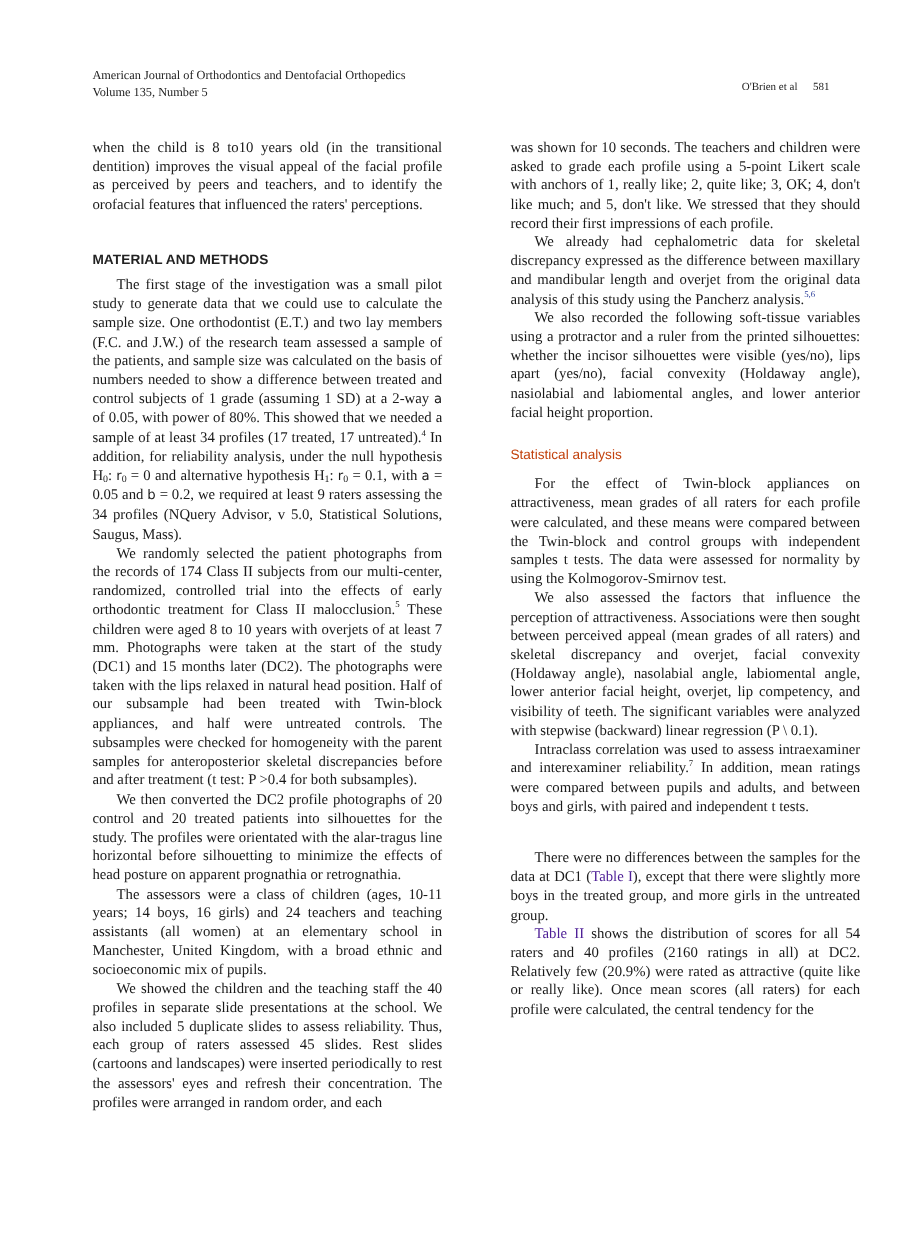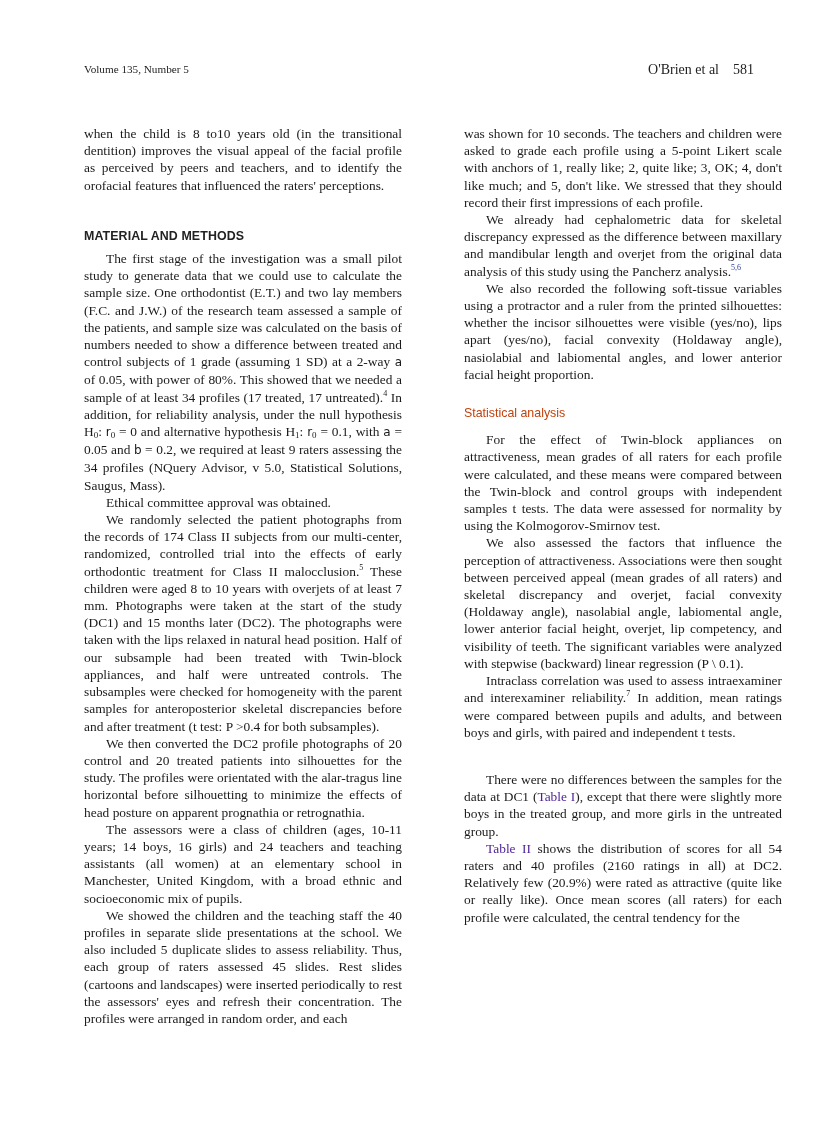--- a/index.html
+++ b/index.html
@@ -1,52 +1,52 @@
 <!DOCTYPE html>
 <html><head>
 <meta charset="utf-8">
 <style>
   html, body { margin: 0; padding: 0; background: #ffffff; }
   body { width: 838px; height: 1122px; position: relative; overflow: hidden; color: #1a1a1a; }
   .header { position: absolute; top: 62px; left: 84px; width: 670px; font-family: "Liberation Serif", serif; font-size: 11.2px; line-height: 15px; color: #222; }
   .header .left { position: absolute; left: 0; top: 0; }
-  .header .right { position: absolute; right: 0; top: 0; font-size: 14px; }
+  .header .right { position: absolute; right: 0; top: 10px; font-size: 10px; }
   .header .right .pg { margin-left: 14px; }
   .col { position: absolute; top: 125px; width: 318px; font-family: "Liberation Serif", serif; font-size: 13.4px; line-height: 17.2px; text-align: justify; color: #1a1a1a; }
   .col-left { left: 84px; }
   .col-right { left: 436px; margin-left: 28px; }
   .col p { margin: 0; text-indent: 0; hyphens: manual; }
   .col p.ind { text-indent: 22px; }
   .col h2 { font-family: "Liberation Sans", sans-serif; font-weight: bold; font-size: 12.4px; letter-spacing: 0.1px; margin: 0; color: #222; }
   .col h3 { font-family: "Liberation Sans", sans-serif; font-weight: normal; font-size: 12.4px; margin: 0; color: #c2410c; }
   sup { font-size: 8px; line-height: 0; vertical-align: 6px; }
   sup.link { color: #2a3d9a; }
   sub { font-size: 9px; line-height: 0; vertical-align: -2px; }
   .link { color: #4c1d95; }
   .gr { font-family: "DejaVu Sans", sans-serif; font-size: 12px; }
 </style>
 </head>
 <body>
 
 <div class="header">
   <div class="left">
+    <div>American Journal of Orthodontics and Dentofacial Orthopedics</div>
     <div>Volume 135, Number 5</div>
   </div>
   <div class="right">
     <span>O'Brien et al</span><span class="pg">581</span>
   </div>
 </div>
 
 <div class="col col-left">
   <p>when the child is 8 to10 years old (in the transitional dentition) improves the visual appeal of the facial profile as perceived by peers and teachers, and to identify the orofacial features that influenced the raters' perceptions.</p>
   <div style="height:34px"></div>
   <h2>MATERIAL AND METHODS</h2>
   <div style="height:5px"></div>
   <p class="ind"><span>The first stage of the investigation was a small pilot study to generate data that we could use to calculate the sample size. One orthodontist (E.T.) and two lay members (F.C. and J.W.) of the research team assessed a sample of the patients, and sample size was calculated on the basis of numbers needed to show a difference between treated and control subjects of 1 grade (assuming 1 SD) at a 2-way </span><span class="gr">a</span><span> of 0.05, with power of 80%. This showed that we needed a sample of at least 34 profiles (17 treated, 17 untreated).</span><sup>4</sup><span> In addition, for reliability analysis, under the null hypothesis H</span><sub>0</sub><span>: </span><span class="gr">r</span><sub>0</sub><span> = 0 and alternative hypothesis H</span><sub>1</sub><span>: </span><span class="gr">r</span><sub>0</sub><span> = 0.1, with </span><span class="gr">a</span><span> = 0.05 and </span><span class="gr">b</span><span> = 0.2, we required at least 9 raters assessing the 34 profiles (NQuery Advisor, v 5.0, Statistical Solutions, Saugus, Mass).</span></p>
-  <p class="ind">Ethical committee approval was obtained.</p>
   <p class="ind"><span>We randomly selected the patient photographs from the records of 174 Class II subjects from our multi-center, randomized, controlled trial into the effects of early orthodontic treatment for Class II malocclusion.</span><sup>5</sup><span> These children were aged 8 to 10 years with overjets of at least 7 mm. Photographs were taken at the start of the study (DC1) and 15 months later (DC2). The photographs were taken with the lips relaxed in natural head position. Half of our subsample had been treated with Twin-block appliances, and half were untreated controls. The subsamples were checked for homogeneity with the parent samples for anteroposterior skeletal discrepancies before and after treatment (t test: P &gt;0.4 for both subsamples).</span></p>
   <p class="ind">We then converted the DC2 profile photographs of 20 control and 20 treated patients into silhouettes for the study. The profiles were orientated with the alar-tragus line horizontal before silhouetting to minimize the effects of head posture on apparent prognathia or retrognathia.</p>
   <p class="ind">The assessors were a class of children (ages, 10-11 years; 14 boys, 16 girls) and 24 teachers and teaching assistants (all women) at an elementary school in Manchester, United Kingdom, with a broad ethnic and socioeconomic mix of pupils.</p>
   <p class="ind">We showed the children and the teaching staff the 40 profiles in separate slide presentations at the school. We also included 5 duplicate slides to assess reliability. Thus, each group of raters assessed 45 slides. Rest slides (cartoons and landscapes) were inserted periodically to rest the assessors' eyes and refresh their concentration. The profiles were arranged in random order, and each</p>
 </div>
 
 <div class="col col-right">
   <p>was shown for 10 seconds. The teachers and children were asked to grade each profile using a 5-point Likert scale with anchors of 1, really like; 2, quite like; 3, OK; 4, don't like much; and 5, don't like. We stressed that they should record their first impressions of each profile.</p>
   <p class="ind"><span>We already had cephalometric data for skeletal discrepancy expressed as the difference between maxillary and mandibular length and overjet from the original data analysis of this study using the Pancherz analysis.</span><sup class="link">5,6</sup></p>
   <p class="ind">We also recorded the following soft-tissue variables using a protractor and a ruler from the printed silhouettes: whether the incisor silhouettes were visible (yes/no), lips apart (yes/no), facial convexity (Holdaway angle), nasiolabial and labiomental angles, and lower anterior facial height proportion.</p>

